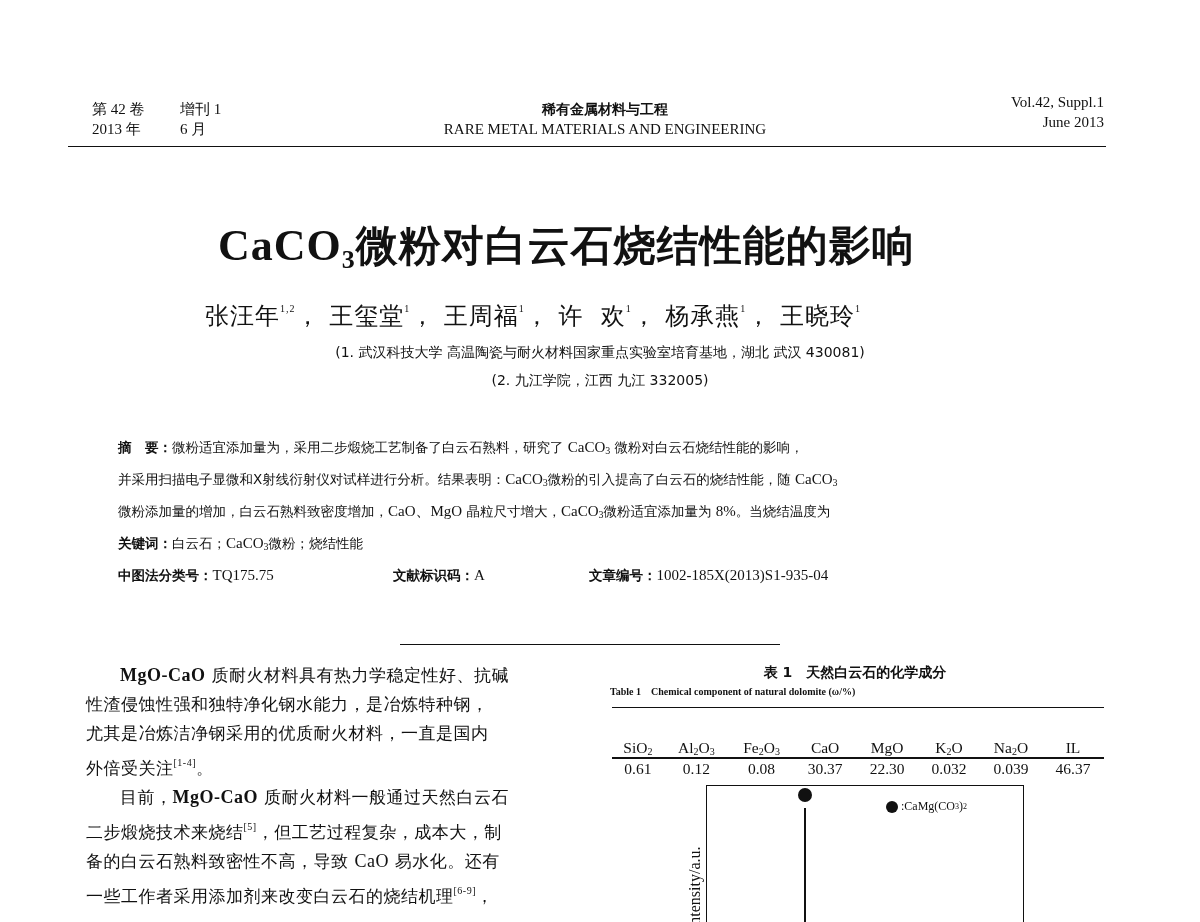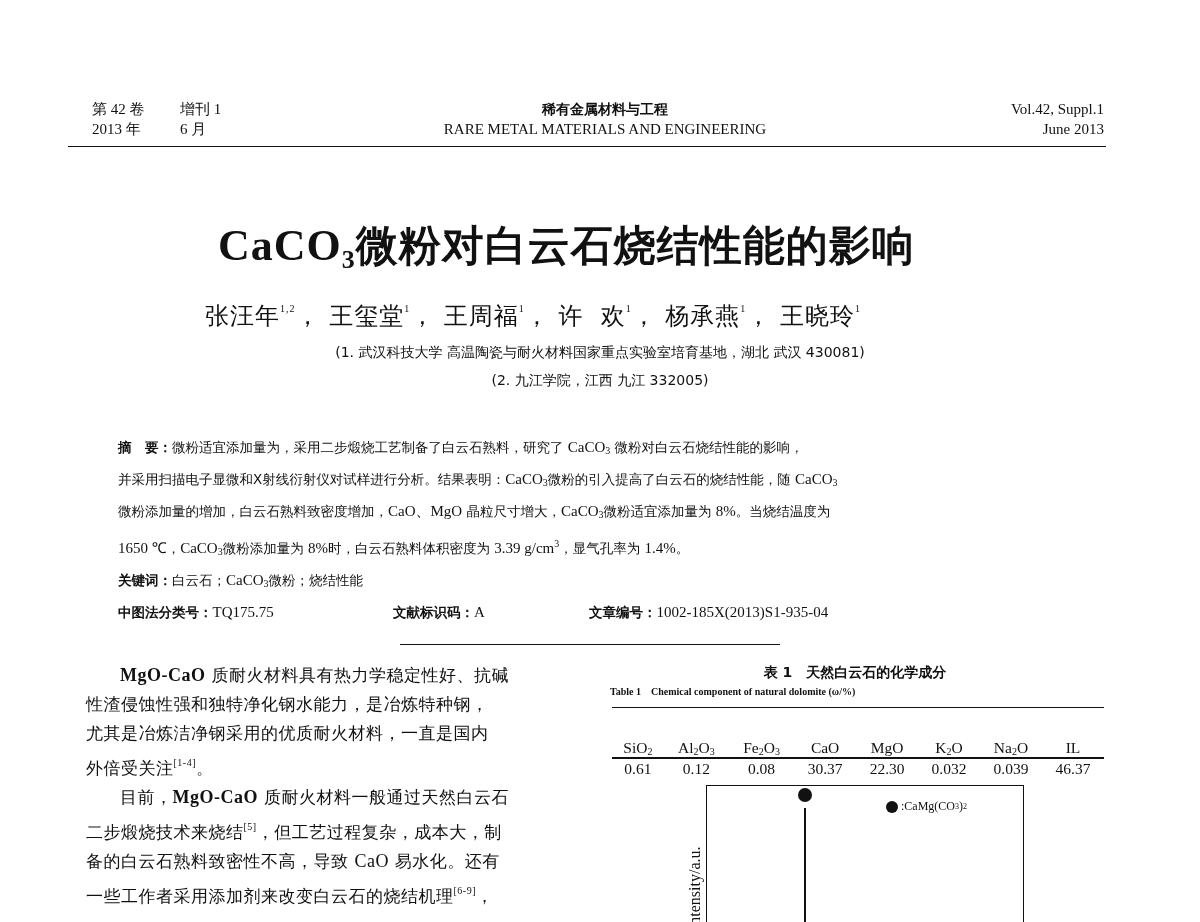--- a/index.html
+++ b/index.html
@@ -51,21 +51,21 @@
     </div>
   <div class="row">
       <span class="c1">2013 年</span>
       <span>6 月</span>
     </div>
 </div>
 <div class="abs hdr hdr-center" style="left:360px; width:490px; top:99px;">
   <div class="cn">稀有金属材料与工程</div>
   <div>RARE METAL MATERIALS AND ENGINEERING</div>
 </div>
-<div class="abs hdr hdr-right" style="right:96px; top:99px;">
+<div class="abs hdr hdr-right" style="right:96px; top:92px;">
   <div>Vol.42, Suppl.1</div>
   <div>June 2013</div>
 </div>
 <div class="abs rule" style="left:68px; width:1038px; top:146px;"></div>
 
 <div class="abs title" style="left:218px; top:218px;">
   <span class="latin"><span>CaCO</span><sub>3</sub></span><span>微粉对白云石烧结性能的影响</span>
 </div>
 
 <div class="abs authors" style="left:205px; top:300px;">
@@ -77,21 +77,20 @@
   <span><span>王晓玲</span><sup>1</sup></span>
 </div>
 
 <div class="abs affil" style="left:200px; width:800px; top:344px;">(1. 武汉科技大学 高温陶瓷与耐火材料国家重点实验室培育基地，湖北 武汉 430081)</div>
 <div class="abs affil" style="left:200px; width:800px; top:372px;">(2. 九江学院，江西 九江 332005)</div>
 
 <div class="abs abs-block" style="left:118px; top:433px;">
   <div><b>摘　要：</b><span>微粉适宜添加量为，采用二步煅烧工艺制备了白云石熟料，研究了 </span><span class="latin"><span>CaCO</span><sub>3</sub></span><span> 微粉对白云石烧结性能的影响，</span></div>
   <div><span>并采用扫描电子显微和X射线衍射仪对试样进行分析。结果表明：</span><span class="latin"><span>CaCO</span><sub>3</sub></span><span>微粉的引入提高了白云石的烧结性能，随 </span><span class="latin"><span>CaCO</span><sub>3</sub></span></div>
   <div><span>微粉添加量的增加，白云石熟料致密度增加，</span><span class="latin">CaO、MgO</span><span> 晶粒尺寸增大，</span><span class="latin"><span>CaCO</span><sub>3</sub></span><span>微粉适宜添加量为 </span><span class="latin">8%</span><span>。当烧结温度为</span></div>
-  <div><span class="latin">1650 ℃</span><span>，</span><span class="latin"><span>CaCO</span><sub>3</sub></span><span>微粉添加量为 </span><span class="latin">8%</span><span>时，白云石熟料体积密度为 </span><span class="latin"><span>3.39 g/cm</span><sup>3</sup></span><span>，显气孔率为 </span><span class="latin">1.4%</span><span>。</span></div>
   <div><b>关键词：</b><span>白云石；</span><span class="latin"><span>CaCO</span><sub>3</sub></span><span>微粉；烧结性能</span></div>
   <div style="position:relative;">
     <span style="display:inline-block; width:275px;"><b>中图法分类号：</b><span class="latin">TQ175.75</span></span><span style="display:inline-block; width:196px;"><b>文献标识码：</b><span class="latin">A</span></span><span><b>文章编号：</b><span class="latin">1002-185X(2013)S1-935-04</span></span>
   </div>
 </div>
 
 <div class="abs rule" style="left:400px; width:380px; top:644px;"></div>
 
 <div class="abs body-col" style="left:86px; top:661px;">
   <div>

